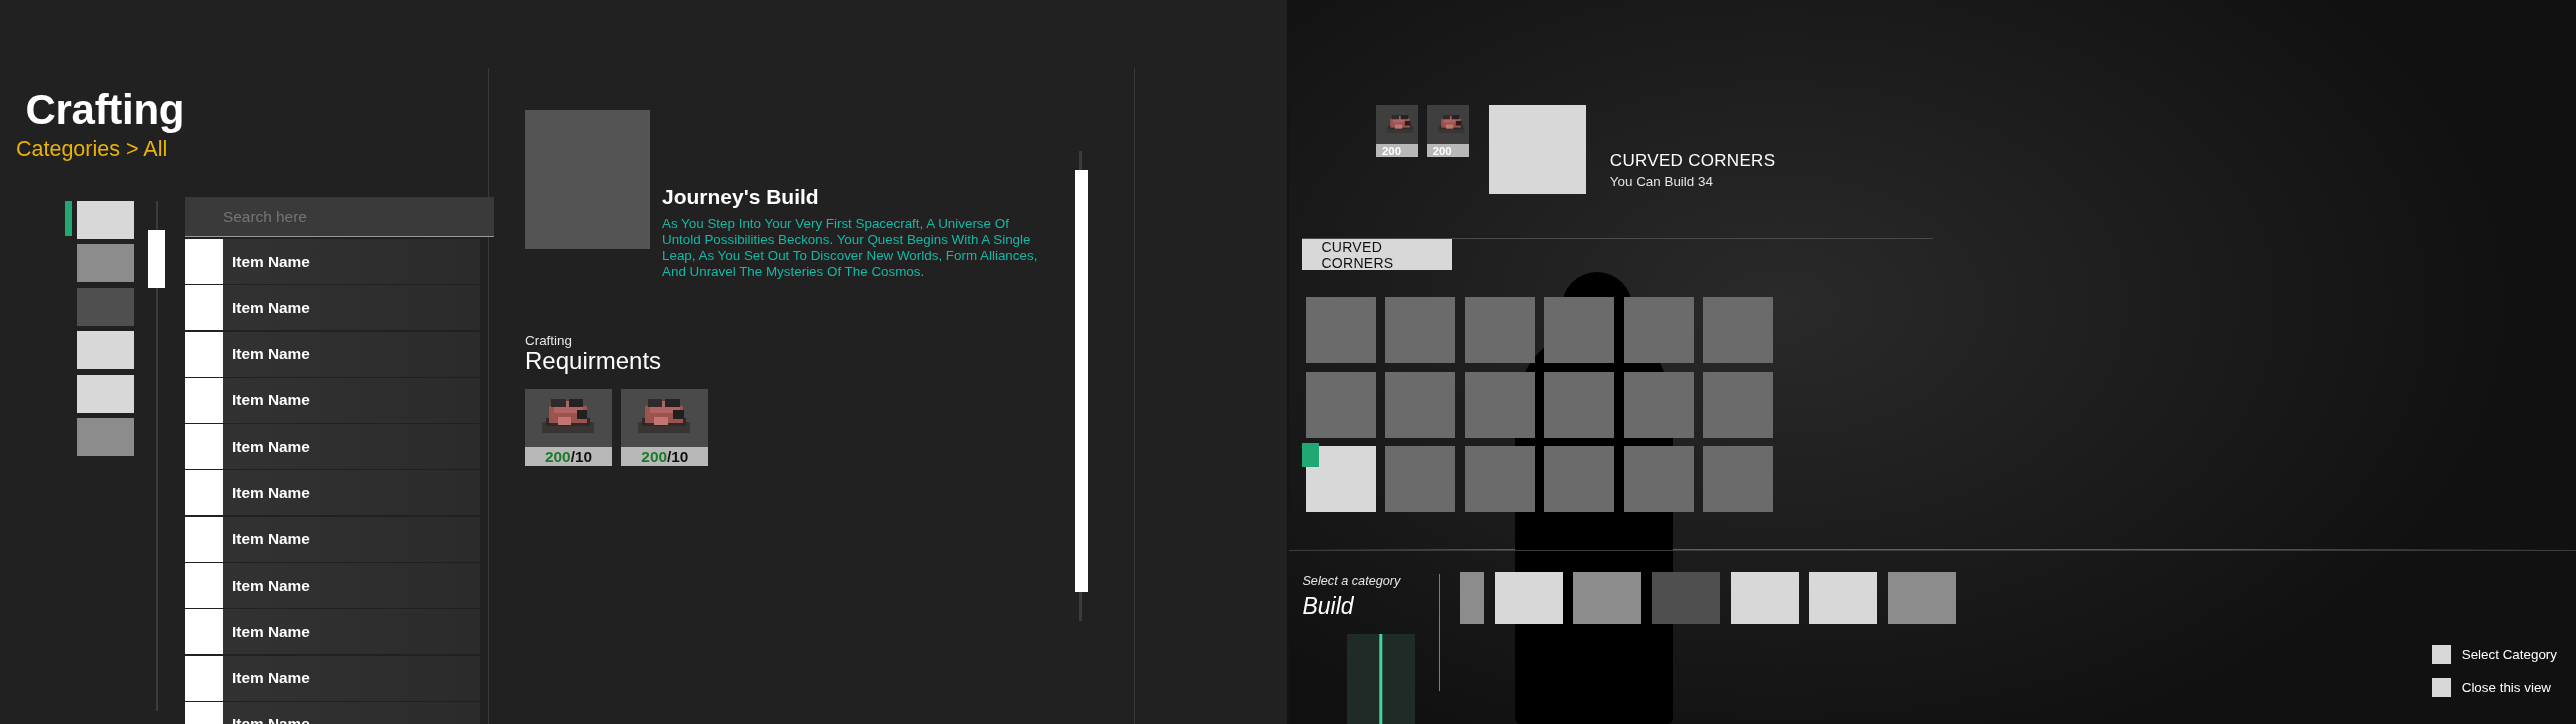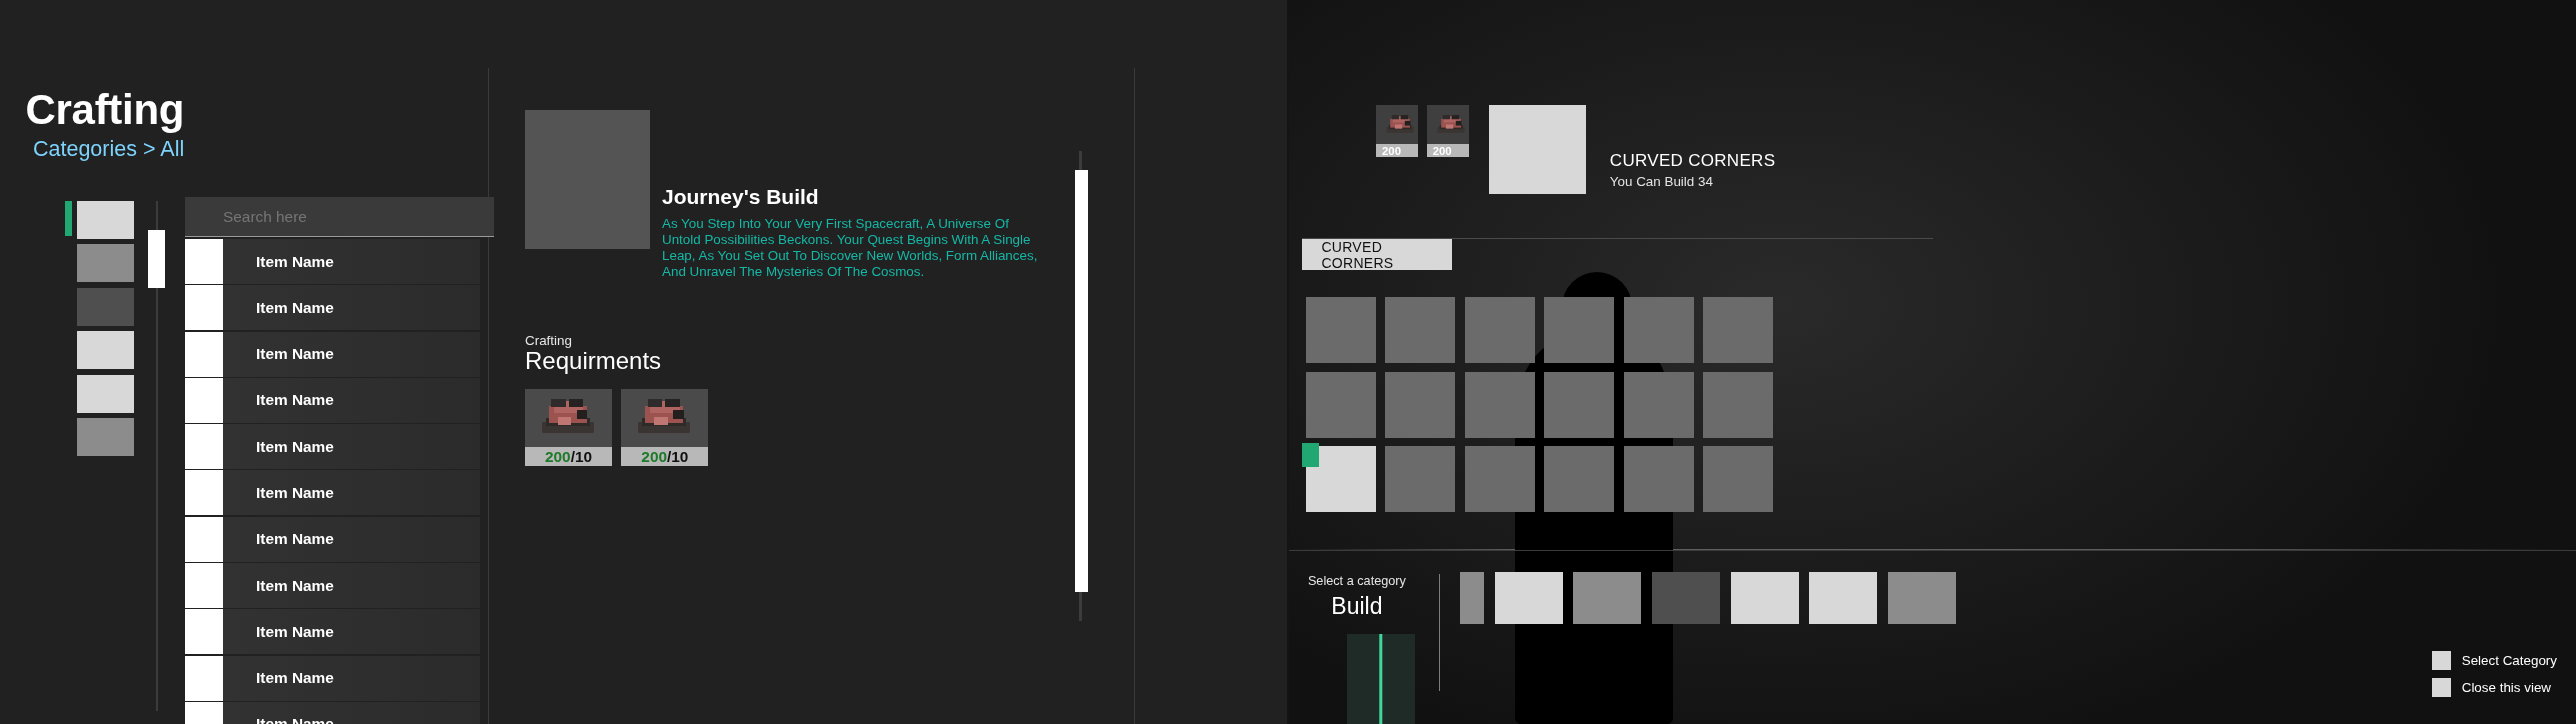--- a/index.html
+++ b/index.html
@@ -41,22 +41,22 @@
     white-space: nowrap;
   }
 
   
   .page-title {
     position: absolute; left: 25.5px; top: 86px;
     font-size: 42px; font-weight: bold; color: #ffffff;
     letter-spacing: -0.3px;
   }
   .breadcrumb {
-    position: absolute; left: 33px; top: 137px;
-    font-size: 21.5px; color: #7dd3fc;
+    position: absolute; left: 16px; top: 137px;
+    font-size: 21.5px; color: #eab308;
   }
 
   
   .vsep {
     position: absolute; top: 68px; width: 1.3px; height: 657px;
     background: #3a3a3a;
   }
   .vsep.a { left: 488px; }
   .vsep.b { left: 1134px; }
   .vsep.c { left: 1287px; background:#141414; width:2.7px; top:0; height:725px;}
@@ -101,21 +101,21 @@
   .item-row {
     position: relative; height: 47px; width: 295px;
     background: linear-gradient(90deg,#333333 0%, #2b2b2b 100%);
     display: flex; align-items: center;
     margin-bottom: 1.3px;
   }
   .item-thumb {
     width: 38px; height: 45px; background: #ffffff; flex: none;
   }
   .item-label {
-    margin-left: 33px; font-size: 15.4px; font-weight: bold; color: #ffffff; text-align: right;
+    margin-left: 9px; font-size: 15.4px; font-weight: bold; color: #ffffff; text-align: right;
   }
 
   
   .detail { position: absolute; left: 489px; top: 68px; width: 645px; height: 657px; }
   .detail-hero {
     position: absolute; left: 36px; top: 42px;
     width: 125px; height: 139px; background: #545454;
   }
   .detail-title {
     position: absolute; left: 173px; top: 117px;
@@ -259,43 +259,43 @@
     content: ""; position: absolute; left: -4px; top: -3.4px;
     width: 17px; height: 24px; background: #21a772;
   }
 
   .build-divider {
     position: absolute; left: 0; top: 550px; width: 1287px; height: 1.3px;
     background: #3b3b3b;
   }
   .build-label-wrap {
     position: absolute; left: 13.4px; top: 574px;
-    width: 138px; text-align: center;
-    border-right: 1.3px solid #7d7d7d; padding-right: 28px; height: 117px;
+    width: 138px; text-align: left;
+    border-right: 1.3px solid #7d7d7d; padding-right: 28px; height: 117px; font-style: italic;
   }
   .build-kicker { font-size: 12.7px; color: #e6e6e6; }
   .build-title { font-size: 23px; color: #ffffff; margin-top: 5.4px; }
   .build-cats {
     position: absolute; left: 171px; top: 572px;
     display: flex; gap: 10.7px; align-items: flex-start;
   }
   .bc { width: 24px; height: 52px; }
   .bc.wide { width: 68px; }
   .bc-active-bar {
     position: absolute; left: 58px; top: 634px;
     width: 68px; height: 91px; background: #1e2b27;
   }
   .bc-active-bar::after {
     content: ""; position: absolute; left: 50%; transform: translateX(-50%);
     top: 0; width: 3.4px; height: 91px; background: #3fd89a;
   }
 
   .legend {
     position: absolute; right: 19px; bottom: 28px;
-    display: flex; flex-direction: column; gap: 8px;
+    display: flex; flex-direction: column; gap: 14px;
   }
   .legend-row { display: flex; align-items: center; gap: 10.7px; }
   .legend-key { width: 19px; height: 19px; background: #d8d8d8; }
   .legend-text { font-size: 13.4px; color: #ffffff; }
 </style>
 </head>
 <body>
 
 <div class="screen">
 

